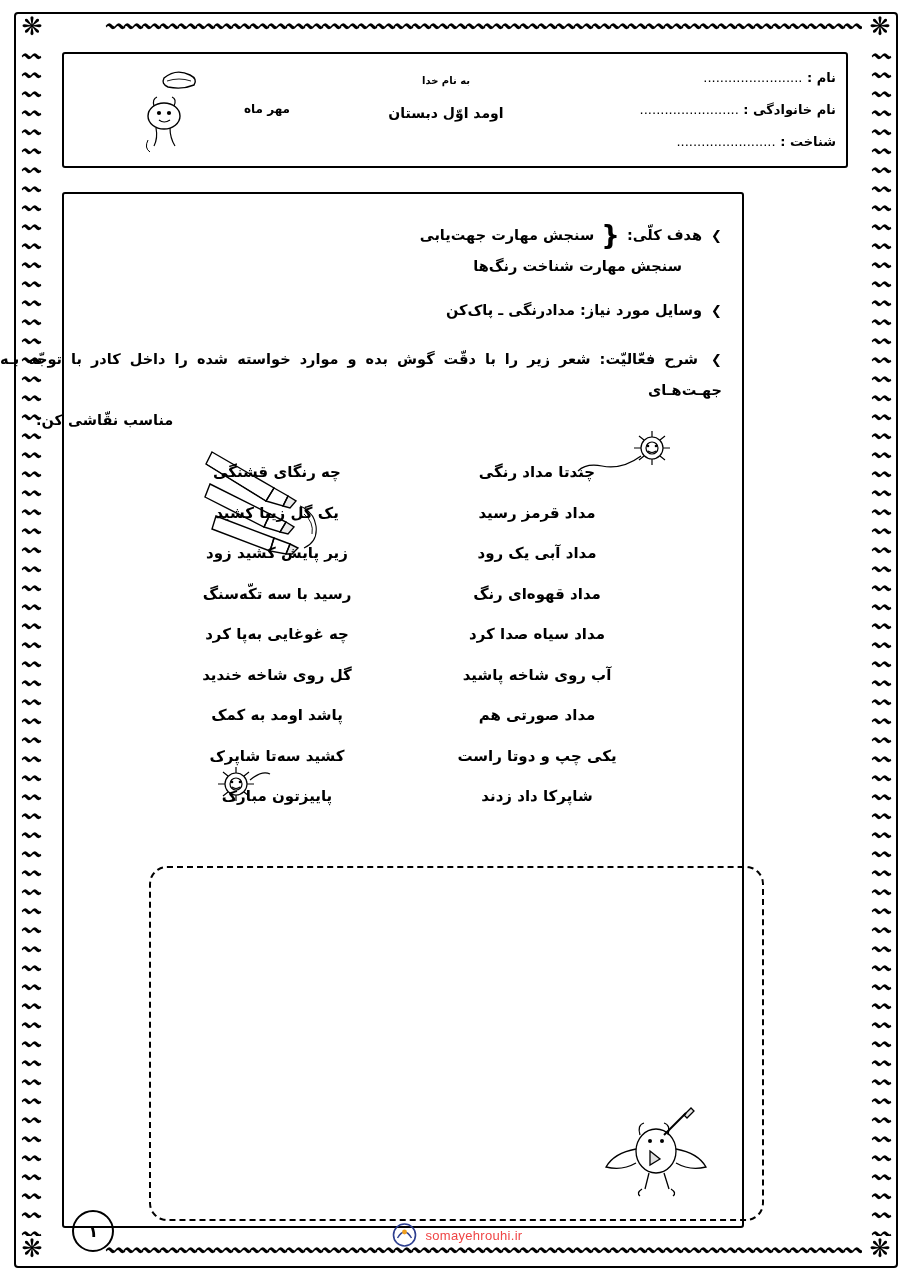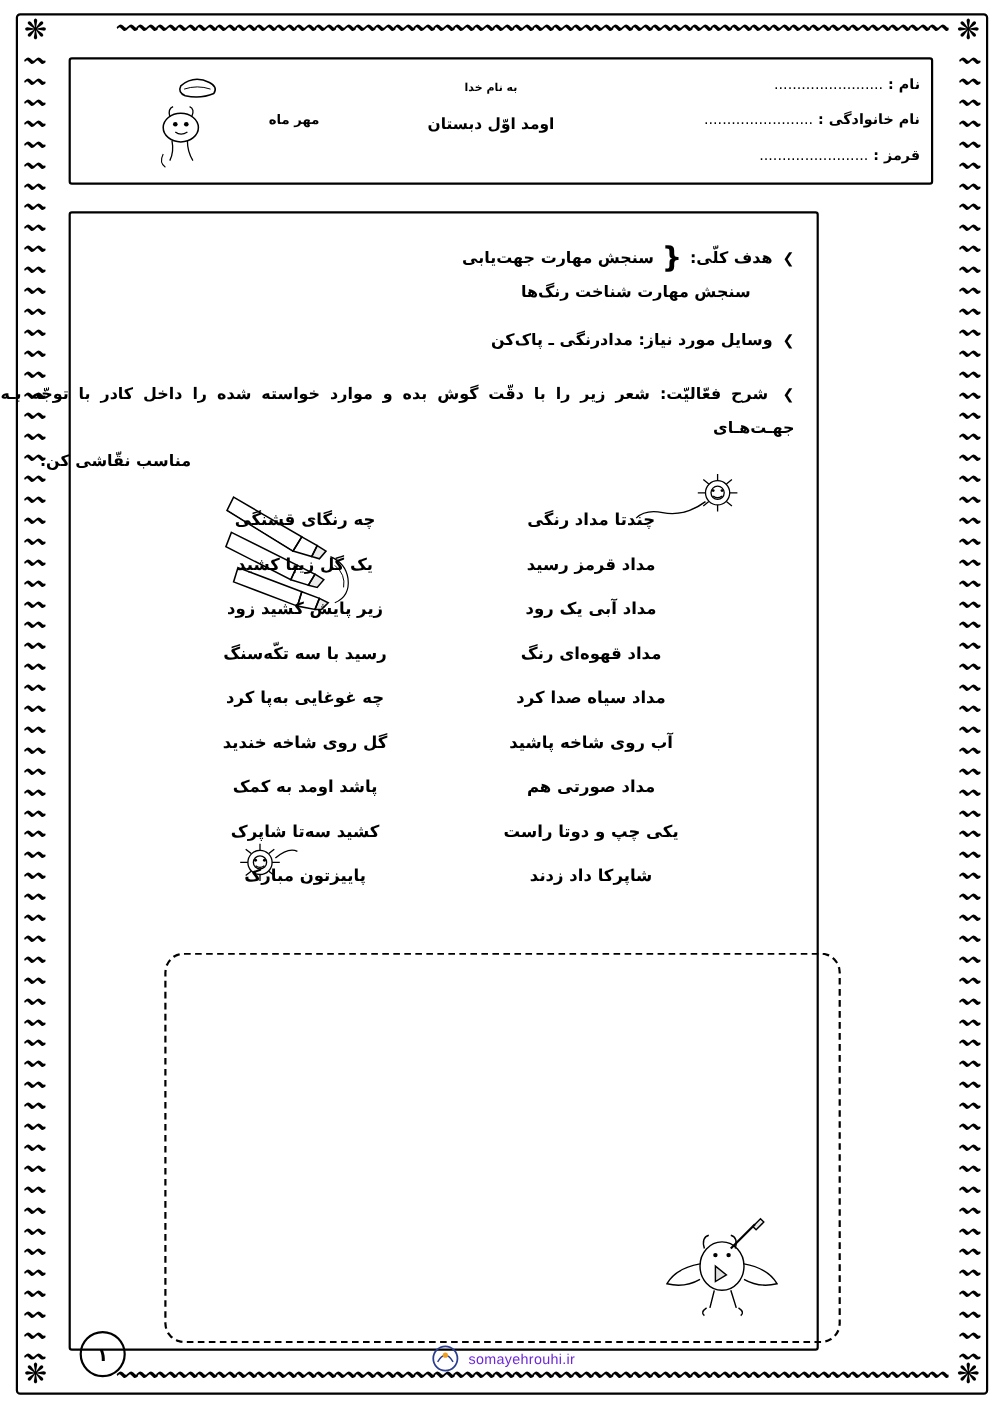--- a/index.html
+++ b/index.html
@@ -229,21 +229,21 @@
     display: flex;
     align-items: center;
     justify-content: center;
   }
   .footer-site {
     position: absolute;
     left: 50%;
     transform: translateX(-50%);
     bottom: 32px;
     font-size: 13px;
-    color: #6d28d9;
+    color: #ef4444;
     font-family: "Liberation Sans", sans-serif;
     letter-spacing: 0.3px;
     direction: ltr;
     display: flex;
     align-items: center;
     gap: 6px;
   }
   .footer-logo {
     width: 30px;
     height: 26px;
@@ -406,21 +406,21 @@
     <div class="header-right">
       <div class="hdr-field">
         <span>نام :</span>
         <span class="hdr-dots">........................</span>
       </div>
       <div class="hdr-field">
         <span>نام خانوادگی :</span>
         <span class="hdr-dots">........................</span>
       </div>
       <div class="hdr-field">
-        <span>قرمز :</span>
+        <span>شناخت :</span>
         <span class="hdr-dots">........................</span>
       </div>
     </div>
 
     <div class="header-center">
       <div class="bism">به نام خدا</div>
       <div>اومد اوّل دبستان</div>
     </div>
 
     <div class="header-month">مهر ماه</div>

